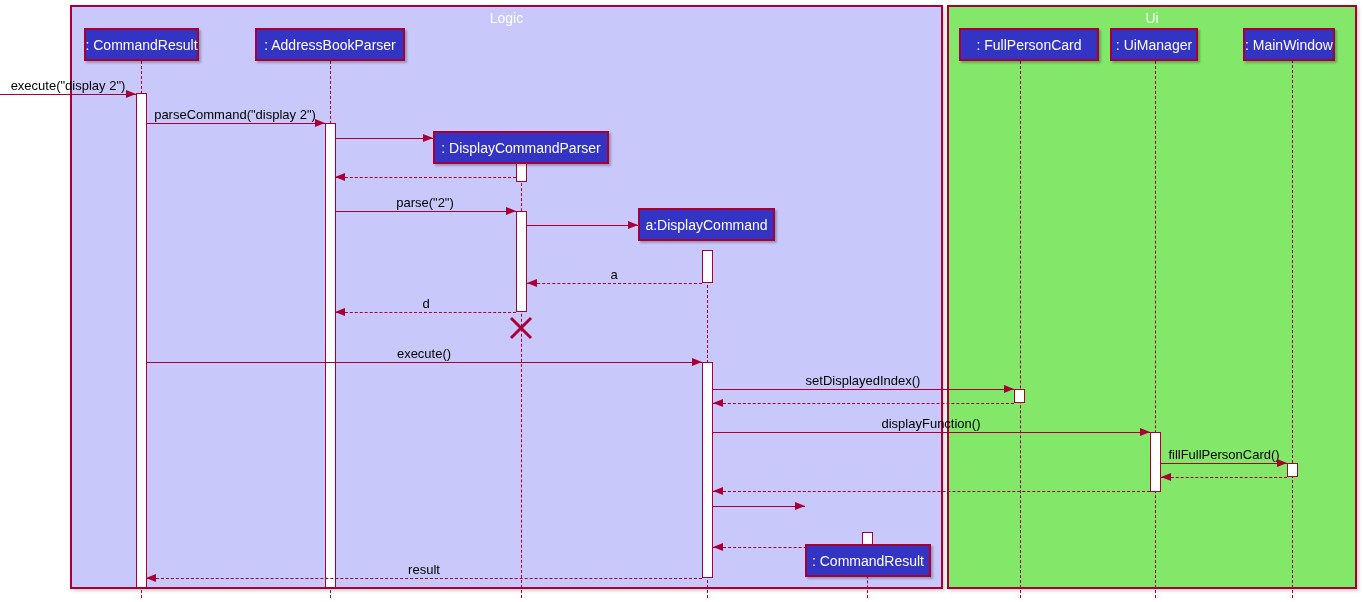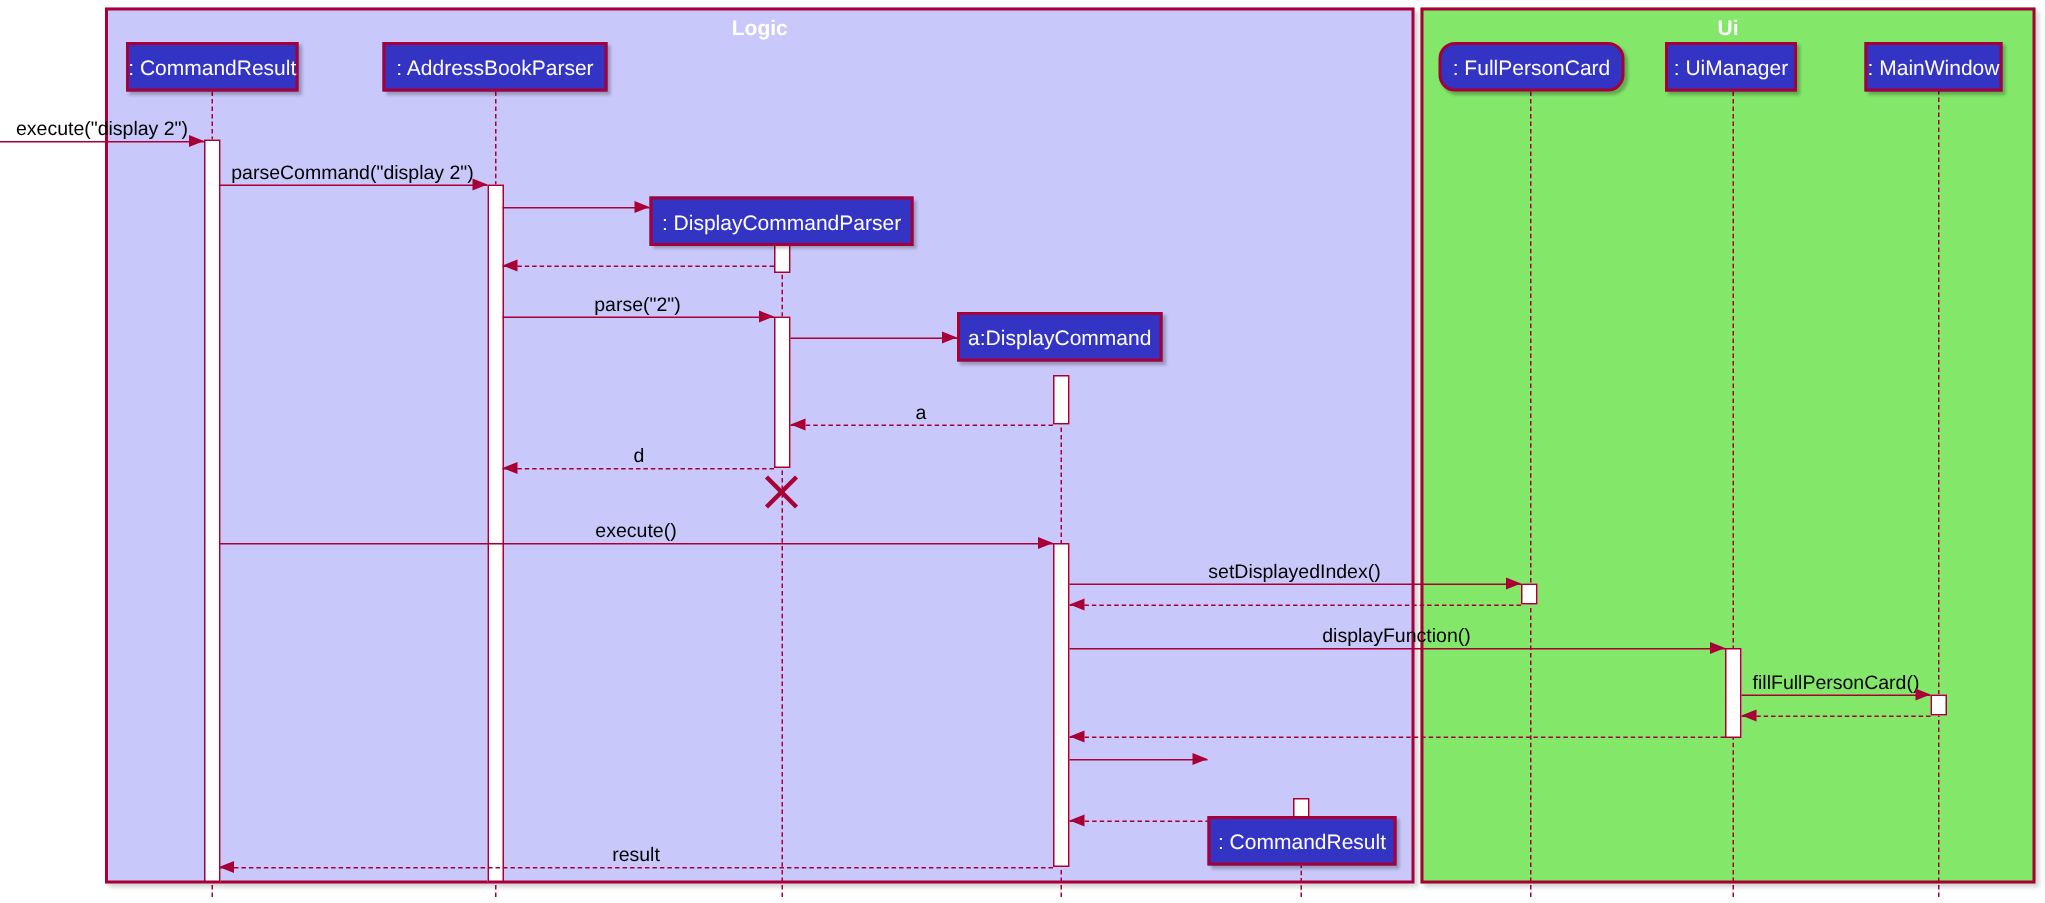--- a/index.html
+++ b/index.html
@@ -2,21 +2,21 @@
 <html style="--frame-logic: #C8C8FA; --frame-ui: #83E769; --participant-fill: #3333C4; --participant-text: #FDFDFD; --line: #A80036; --label-text: #000000; --frame-title-text: #FFFFFF;"><head>
 <meta charset="utf-8">
 <style>
   html,body{margin:0;padding:0;background:#FFFFFF;}
   body{font-family:"Liberation Sans", sans-serif;}
   .diagram{position:relative;width:1363px;height:602px;background:#FFFFFF;overflow:hidden;}
 
   .frame{position:absolute;border:2px solid var(--line,#A80036);box-sizing:border-box;
          box-shadow:2px 2px 3px rgba(0,0,0,0.18);}
   .frame-title{position:absolute;top:3px;left:0;right:0;text-align:center;
-               color:#FFFFFF;font-weight:bold;font-size:14px;}
+               color:#FFFFFF;font-weight:normal;font-size:14px;}
 
   .lifeline{position:absolute;width:0;border-left:1px dashed var(--line,#A80036);}
 
   .activation{position:absolute;width:11px;background:#FFFFFF;
               border:1px solid var(--line,#A80036);box-sizing:border-box;}
 
   .participant{position:absolute;height:33px;background:var(--participant-fill,#3333C4);
                border:2px solid var(--line,#A80036);box-sizing:border-box;
                color:#FDFDFD;font-size:14px;display:flex;align-items:center;justify-content:center;
                white-space:nowrap;box-shadow:2px 2px 2px rgba(0,0,0,0.25);}
@@ -167,17 +167,17 @@
       <line x1="2" y1="2" x2="22" y2="22" stroke="#A80036" stroke-width="3"></line>
       <line x1="22" y1="2" x2="2" y2="22" stroke="#A80036" stroke-width="3"></line>
     </svg>
   </div>
 
   <div class="participant" style="left:84px;top:28px;width:115px;">: CommandResult</div>
   <div class="participant" style="left:255px;top:28px;width:150px;">: AddressBookParser</div>
   <div class="participant" style="left:433px;top:131px;width:176px;">: DisplayCommandParser</div>
   <div class="participant" style="left:638px;top:208px;width:137px;">a:DisplayCommand</div>
   <div class="participant" style="left:805px;top:500px;width:126px;margin-top:44px;">: CommandResult</div>
-  <div class="participant" style="left:959px;top:28px;width:124px;border-radius:11px;">: FullPersonCard</div>
+  <div class="participant" style="left:959px;top:28px;width:140px;">: FullPersonCard</div>
   <div class="participant" style="left:1110px;top:28px;width:88px;">: UiManager</div>
   <div class="participant" style="left:1243px;top:28px;width:92px;">: MainWindow</div>
 
 </div>
 
 </body></html>

